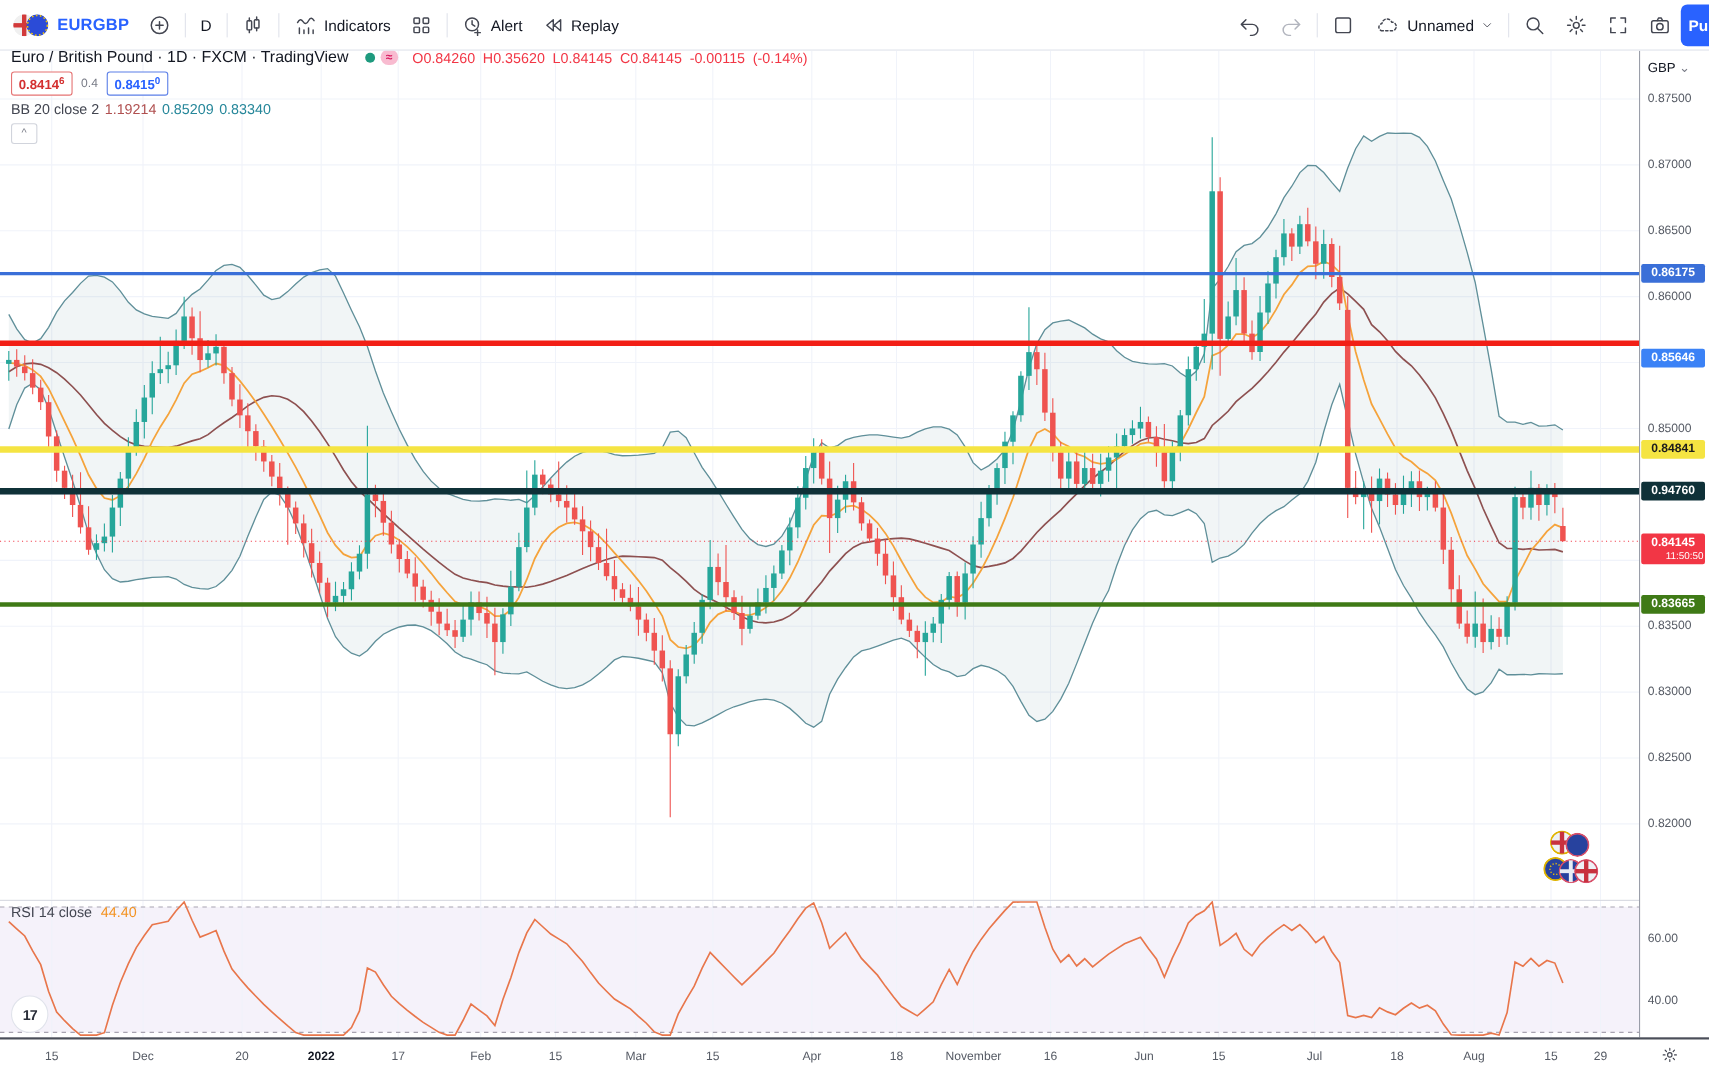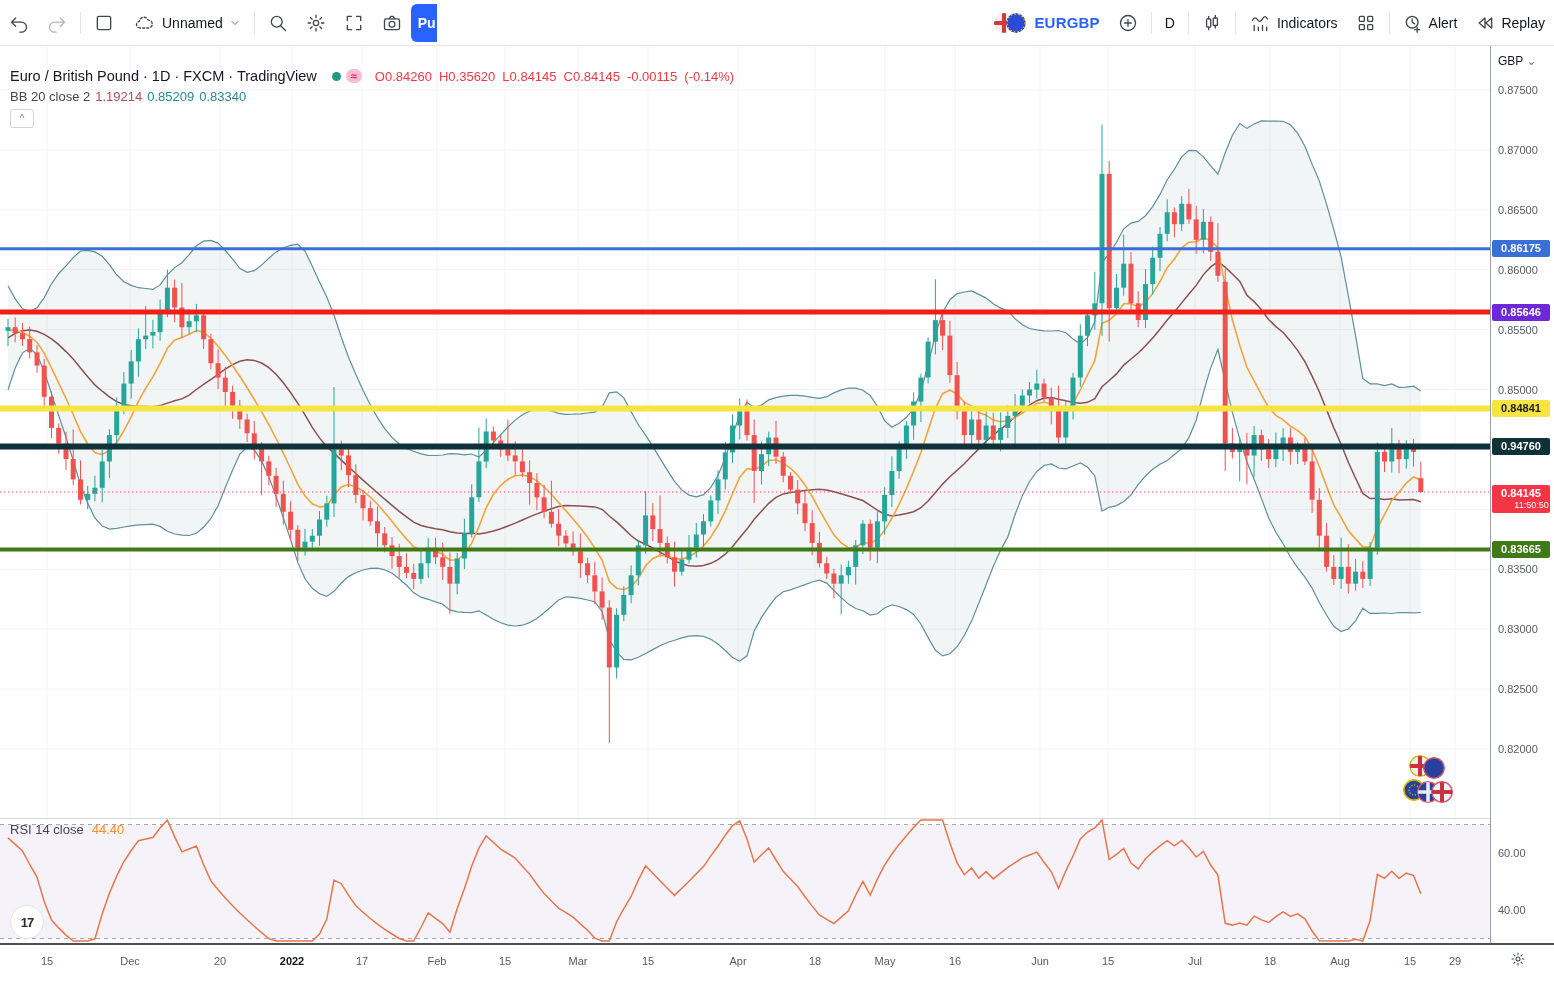--- a/index.html
+++ b/index.html
@@ -24,21 +24,21 @@
   .logo-pair { position:relative; width:34px; height:22px; }
   .logo-pair .c { position:absolute; width:20px; height:20px; border-radius:50%; top:1px; }
 
   
   #main-svg, #rsi-svg { position:absolute; left:0; z-index:1; }
   #pane-sep { position:absolute; left:0; top:818px; width:1490px; height:1px; background:#d6d9e0; z-index:5; }
   #axis-vline { position:absolute; left:1490px; top:46px; width:1px; height:897px; background:#9a9ea9; z-index:24; }
   #taxis-line { position:absolute; left:0; top:943px; width:1554px; height:2px; background:#4a4e59; z-index:24; }
 
   
-  #legend { position:absolute; left:10px; top:68px; z-index:20; font-size:14px; }
+  #legend { position:absolute; left:10px; top:44px; z-index:20; font-size:14px; }
   .lg-row { display:flex; align-items:center; gap:5px; margin-bottom:5px; }
   .lg-title { font-size:14.5px; color:#131722; }
   .ohlc { font-size:13px; color:#f23645; margin-left:8px; display:flex; gap:7px; }
   .dot-toggle { width:9px; height:9px; border-radius:50%; background:#1e9a7e; display:inline-block; margin-left:10px; }
   .approx-toggle { background:#f8bbd0; color:#d81b60; border-radius:7px; font-size:11px; font-weight:bold;
                    padding:0 5px; height:14px; line-height:14px; }
   .quote-box { border:1px solid; border-radius:3px; font-size:12px; font-weight:bold; padding:2px 6px; background:#fff; }
   .quote-box sup { font-size:9px; }
   .qb-sell { border-color:#e57373; color:#d32f2f; }
   .qb-buy  { border-color:#5b7fe8; color:#2962ff; }
@@ -74,76 +74,20 @@
   #flags-mark { position:absolute; left:1403px; top:755px; z-index:6; width:50px; height:52px; }
   .fm { position:absolute; width:22px; height:22px; border-radius:50%; }
 </style>
 </head>
 <body>
 
 <div id="app">
 
   <div id="toolbar">
     <div class="tb-group">
-      <div class="tb-btn">
-        <svg width="20" height="20" viewBox="0 0 24 24">
-            <path class="icon-stroke" d="M8 6l-5 5 5 5M3 11h12a6 6 0 0 1 0 12h-2"></path>
-          </svg>
-      </div>
-      <div class="tb-btn">
-        <svg width="20" height="20" viewBox="0 0 24 24">
-            <path class="icon-muted" d="M16 6l5 5-5 5M21 11H9a6 6 0 0 0 0 12h2"></path>
-          </svg>
-      </div>
-      <div class="tb-sep"></div>
-      <div class="tb-btn">
-        <svg width="20" height="20" viewBox="0 0 24 24">
-            <rect class="icon-stroke" x="4" y="4" width="16" height="16" rx="2"></rect>
-          </svg>
-      </div>
-      <div class="tb-btn">
-        <svg width="24" height="20" viewBox="0 0 24 24">
-            <path class="icon-stroke" stroke-dasharray="2.5 2.5" d="M7 18a4 4 0 0 1-.6-7.95A5.5 5.5 0 0 1 17 8.6 4.2 4.2 0 0 1 17.5 18z"></path>
-          </svg>
-        <span>Unnamed</span>
-        <svg width="12" height="12" viewBox="0 0 24 24">
-            <path class="icon-stroke" d="M6 9l6 6 6-6"></path>
-          </svg>
-      </div>
-      <div class="tb-sep"></div>
-      <div class="tb-btn">
-        <svg width="20" height="20" viewBox="0 0 24 24">
-            <circle class="icon-stroke" cx="10.5" cy="10.5" r="6.5"></circle>
-            <path class="icon-stroke" d="M15.5 15.5L21 21"></path>
-          </svg>
-      </div>
-      <div class="tb-btn">
-        <svg width="20" height="20" viewBox="0 0 24 24">
-            <circle class="icon-stroke" cx="12" cy="12" r="3.2"></circle>
-            <path class="icon-stroke" d="M12 2.5v3M12 18.5v3M2.5 12h3M18.5 12h3M5.3 5.3l2.1 2.1M16.6 16.6l2.1 2.1M18.7 5.3l-2.1 2.1M7.4 16.6l-2.1 2.1"></path>
-          </svg>
-      </div>
-      <div class="tb-btn">
-        <svg width="20" height="20" viewBox="0 0 24 24">
-            <path class="icon-stroke" d="M4 9V4h5M15 4h5v5M20 15v5h-5M9 20H4v-5"></path>
-          </svg>
-      </div>
-      <div class="tb-btn">
-        <svg width="20" height="20" viewBox="0 0 24 24">
-            <rect class="icon-stroke" x="3" y="7" width="18" height="13" rx="2"></rect>
-            <path class="icon-stroke" d="M9 7l1.5-3h3L15 7"></path>
-            <circle class="icon-stroke" cx="12" cy="13.5" r="3.5"></circle>
-          </svg>
-      </div>
-      <div id="publish-btn">
-        <span>Pu</span>
-      </div>
-    </div>
-
-    <div class="tb-group">
       <div class="tb-btn" style="padding-left:12px;">
         <span class="logo-pair">
           <svg class="c" style="left:0;" viewBox="0 0 20 20">
               <circle cx="10" cy="10" r="10" fill="#f0f0f0"></circle>
               <rect x="8" y="0" width="4" height="20" fill="#d23a3a"></rect>
               <rect x="0" y="8" width="20" height="4" fill="#d23a3a"></rect>
             </svg>
           <svg class="c" style="left:12px;" viewBox="0 0 20 20">
               <circle cx="10" cy="10" r="10" fill="#2b4bd7"></circle>
               <circle cx="10" cy="10" r="9" fill="none" stroke="#f3c500" stroke-width="1.4" stroke-dasharray="1.5 2.2"></circle>
@@ -191,20 +135,76 @@
             <circle class="icon-stroke" cx="11" cy="11" r="7"></circle>
             <path class="icon-stroke" d="M11 7v4l3 2M17 17v6M14 20h6"></path>
           </svg>
         <span>Alert</span>
       </div>
       <div class="tb-btn">
         <svg width="20" height="20" viewBox="0 0 24 24">
             <path class="icon-stroke" d="M12 6l-7 6 7 6V6zM20 6l-7 6 7 6V6z"></path>
           </svg>
         <span>Replay</span>
+      </div>
+    </div>
+
+    <div class="tb-group">
+      <div class="tb-btn">
+        <svg width="20" height="20" viewBox="0 0 24 24">
+            <path class="icon-stroke" d="M8 6l-5 5 5 5M3 11h12a6 6 0 0 1 0 12h-2"></path>
+          </svg>
+      </div>
+      <div class="tb-btn">
+        <svg width="20" height="20" viewBox="0 0 24 24">
+            <path class="icon-muted" d="M16 6l5 5-5 5M21 11H9a6 6 0 0 0 0 12h2"></path>
+          </svg>
+      </div>
+      <div class="tb-sep"></div>
+      <div class="tb-btn">
+        <svg width="20" height="20" viewBox="0 0 24 24">
+            <rect class="icon-stroke" x="4" y="4" width="16" height="16" rx="2"></rect>
+          </svg>
+      </div>
+      <div class="tb-btn">
+        <svg width="24" height="20" viewBox="0 0 24 24">
+            <path class="icon-stroke" stroke-dasharray="2.5 2.5" d="M7 18a4 4 0 0 1-.6-7.95A5.5 5.5 0 0 1 17 8.6 4.2 4.2 0 0 1 17.5 18z"></path>
+          </svg>
+        <span>Unnamed</span>
+        <svg width="12" height="12" viewBox="0 0 24 24">
+            <path class="icon-stroke" d="M6 9l6 6 6-6"></path>
+          </svg>
+      </div>
+      <div class="tb-sep"></div>
+      <div class="tb-btn">
+        <svg width="20" height="20" viewBox="0 0 24 24">
+            <circle class="icon-stroke" cx="10.5" cy="10.5" r="6.5"></circle>
+            <path class="icon-stroke" d="M15.5 15.5L21 21"></path>
+          </svg>
+      </div>
+      <div class="tb-btn">
+        <svg width="20" height="20" viewBox="0 0 24 24">
+            <circle class="icon-stroke" cx="12" cy="12" r="3.2"></circle>
+            <path class="icon-stroke" d="M12 2.5v3M12 18.5v3M2.5 12h3M18.5 12h3M5.3 5.3l2.1 2.1M16.6 16.6l2.1 2.1M18.7 5.3l-2.1 2.1M7.4 16.6l-2.1 2.1"></path>
+          </svg>
+      </div>
+      <div class="tb-btn">
+        <svg width="20" height="20" viewBox="0 0 24 24">
+            <path class="icon-stroke" d="M4 9V4h5M15 4h5v5M20 15v5h-5M9 20H4v-5"></path>
+          </svg>
+      </div>
+      <div class="tb-btn">
+        <svg width="20" height="20" viewBox="0 0 24 24">
+            <rect class="icon-stroke" x="3" y="7" width="18" height="13" rx="2"></rect>
+            <path class="icon-stroke" d="M9 7l1.5-3h3L15 7"></path>
+            <circle class="icon-stroke" cx="12" cy="13.5" r="3.5"></circle>
+          </svg>
+      </div>
+      <div id="publish-btn">
+        <span>Pu</span>
       </div>
     </div>
   </div>
 
   <svg id="main-svg" width="1490" height="772" viewBox="0 46 1490 772" style="top:46px;">
       <line x1="0" y1="90.0" x2="1490" y2="90.0" stroke="#f0f3fa"></line>
       <line x1="0" y1="149.9" x2="1490" y2="149.9" stroke="#f0f3fa"></line>
       <line x1="0" y1="209.8" x2="1490" y2="209.8" stroke="#f0f3fa"></line>
       <line x1="0" y1="269.7" x2="1490" y2="269.7" stroke="#f0f3fa"></line>
       <line x1="0" y1="329.6" x2="1490" y2="329.6" stroke="#f0f3fa"></line>
@@ -679,20 +679,25 @@
       <span class="ohlc">
         <span><span>O</span><span>0.84260</span></span>
         <span><span>H</span><span>0.35620</span></span>
         <span><span>L</span><span>0.84145</span></span>
         <span><span>C</span><span>0.84145</span></span>
         <span>-0.00115</span>
         <span>(-0.14%)</span>
       </span>
     </div>
     <div class="lg-row">
+      <span class="quote-box qb-sell"><span>0.8414</span><sup>6</sup></span>
+      <span class="spread">0.4</span>
+      <span class="quote-box qb-buy"><span>0.8415</span><sup>0</sup></span>
+    </div>
+    <div class="lg-row">
       <span class="ind-label">BB 20 close 2</span>
       <span class="v-maroon">1.19214</span>
       <span class="v-teal">0.85209</span>
       <span class="v-teal">0.83340</span>
     </div>
     <div class="lg-row">
       <div id="collapse-btn">^</div>
     </div>
   </div>
 
@@ -734,21 +739,21 @@
       <div class="ax-tick" style="top: 97.9091px;">0.87000</div>
       <div class="ax-tick" style="top: 157.818px;">0.86500</div>
       <div class="ax-tick" style="top: 217.727px;">0.86000</div>
       <div class="ax-tick" style="top: 277.636px;">0.85500</div>
       <div class="ax-tick" style="top: 337.545px;">0.85000</div>
       <div class="ax-tick" style="top: 517.273px;">0.83500</div>
       <div class="ax-tick" style="top: 577.182px;">0.83000</div>
       <div class="ax-tick" style="top: 637.091px;">0.82500</div>
       <div class="ax-tick" style="top: 697px;">0.82000</div>
       <div class="ax-badge" style="top: 194.259px; background: rgb(58, 111, 216); color: rgb(255, 255, 255);">0.86175</div>
-      <div class="ax-badge" style="top: 258px; background: #6d28d9; color: rgb(255, 255, 255);">0.85646</div>
+      <div class="ax-badge" style="top: 271px; background: #3b82f6; color: rgb(255, 255, 255);">0.85646</div>
       <div class="ax-badge" style="top: 354.097px; background: rgb(245, 228, 66); color: rgb(28, 28, 28);">0.84841</div>
       <div class="ax-badge" style="top: 392.079px; background: rgb(15, 49, 56); color: rgb(255, 255, 255);">0.94760</div>
       <div class="ax-badge" style="top: 495.003px; background: rgb(63, 122, 22); color: rgb(255, 255, 255);">0.83665</div>
       <div id="cur-badge" style="top: 438.99px; background: rgb(242, 54, 69); color: rgb(255, 255, 255);">
         <div class="p">0.84145</div>
         <div class="t">11:50:50</div>
       </div>
       <div class="ax-tick" style="top: 801px;">60.00</div>
       <div class="ax-tick" style="top: 858px;">40.00</div>
     </div>
@@ -764,21 +769,21 @@
       <div class="t-tick" style="left: 130px;">Dec</div>
       <div class="t-tick" style="left: 220px;">20</div>
       <div class="t-tick t-strong" style="left: 292px;">2022</div>
       <div class="t-tick" style="left: 362px;">17</div>
       <div class="t-tick" style="left: 437px;">Feb</div>
       <div class="t-tick" style="left: 505px;">15</div>
       <div class="t-tick" style="left: 578px;">Mar</div>
       <div class="t-tick" style="left: 648px;">15</div>
       <div class="t-tick" style="left: 738px;">Apr</div>
       <div class="t-tick" style="left: 815px;">18</div>
-      <div class="t-tick" style="left: 885px;">May</div>
+      <div class="t-tick" style="left: 885px;">November</div>
       <div class="t-tick" style="left: 955px;">16</div>
       <div class="t-tick" style="left: 1040px;">Jun</div>
       <div class="t-tick" style="left: 1108px;">15</div>
       <div class="t-tick" style="left: 1195px;">Jul</div>
       <div class="t-tick" style="left: 1270px;">18</div>
       <div class="t-tick" style="left: 1340px;">Aug</div>
       <div class="t-tick" style="left: 1410px;">15</div>
       <div class="t-tick" style="left: 1455px;">29</div>
     </div>
 

